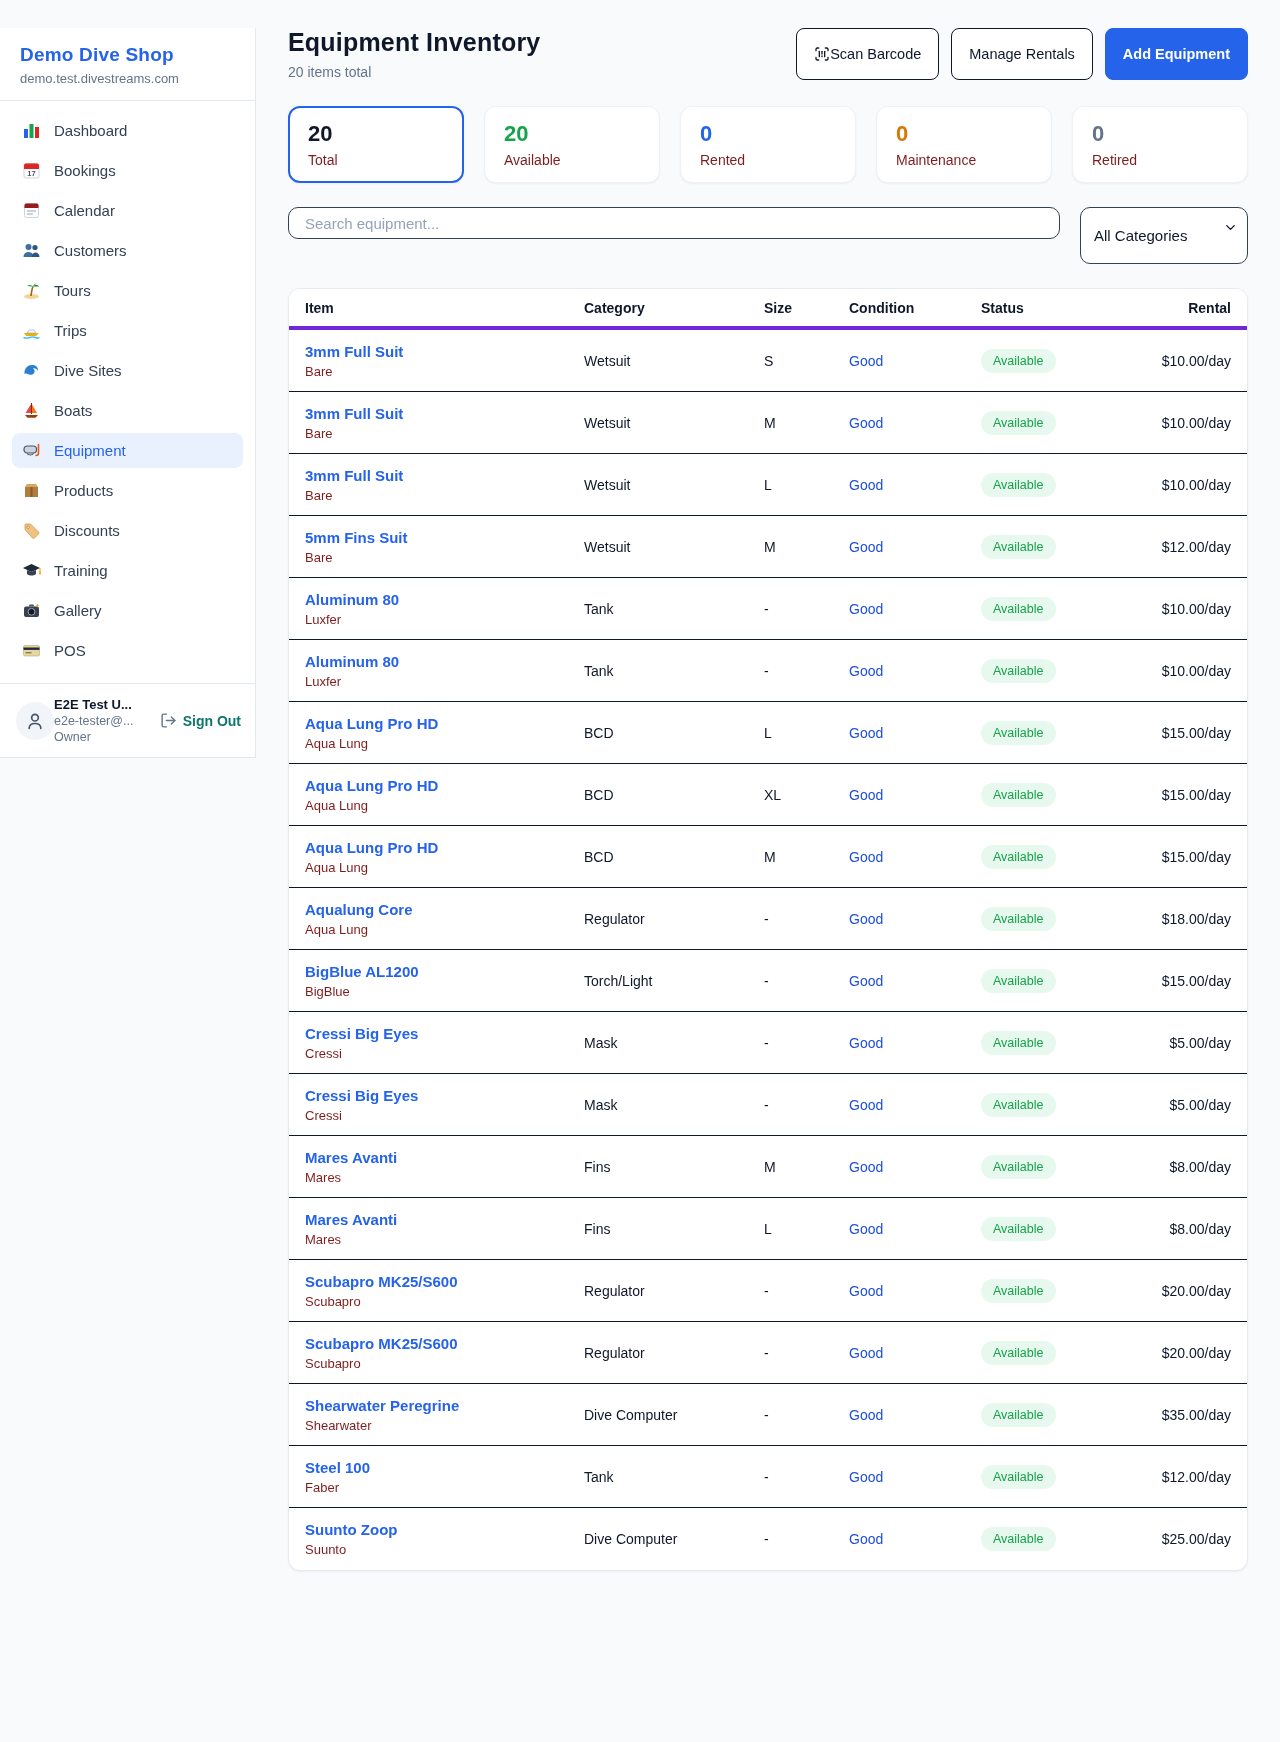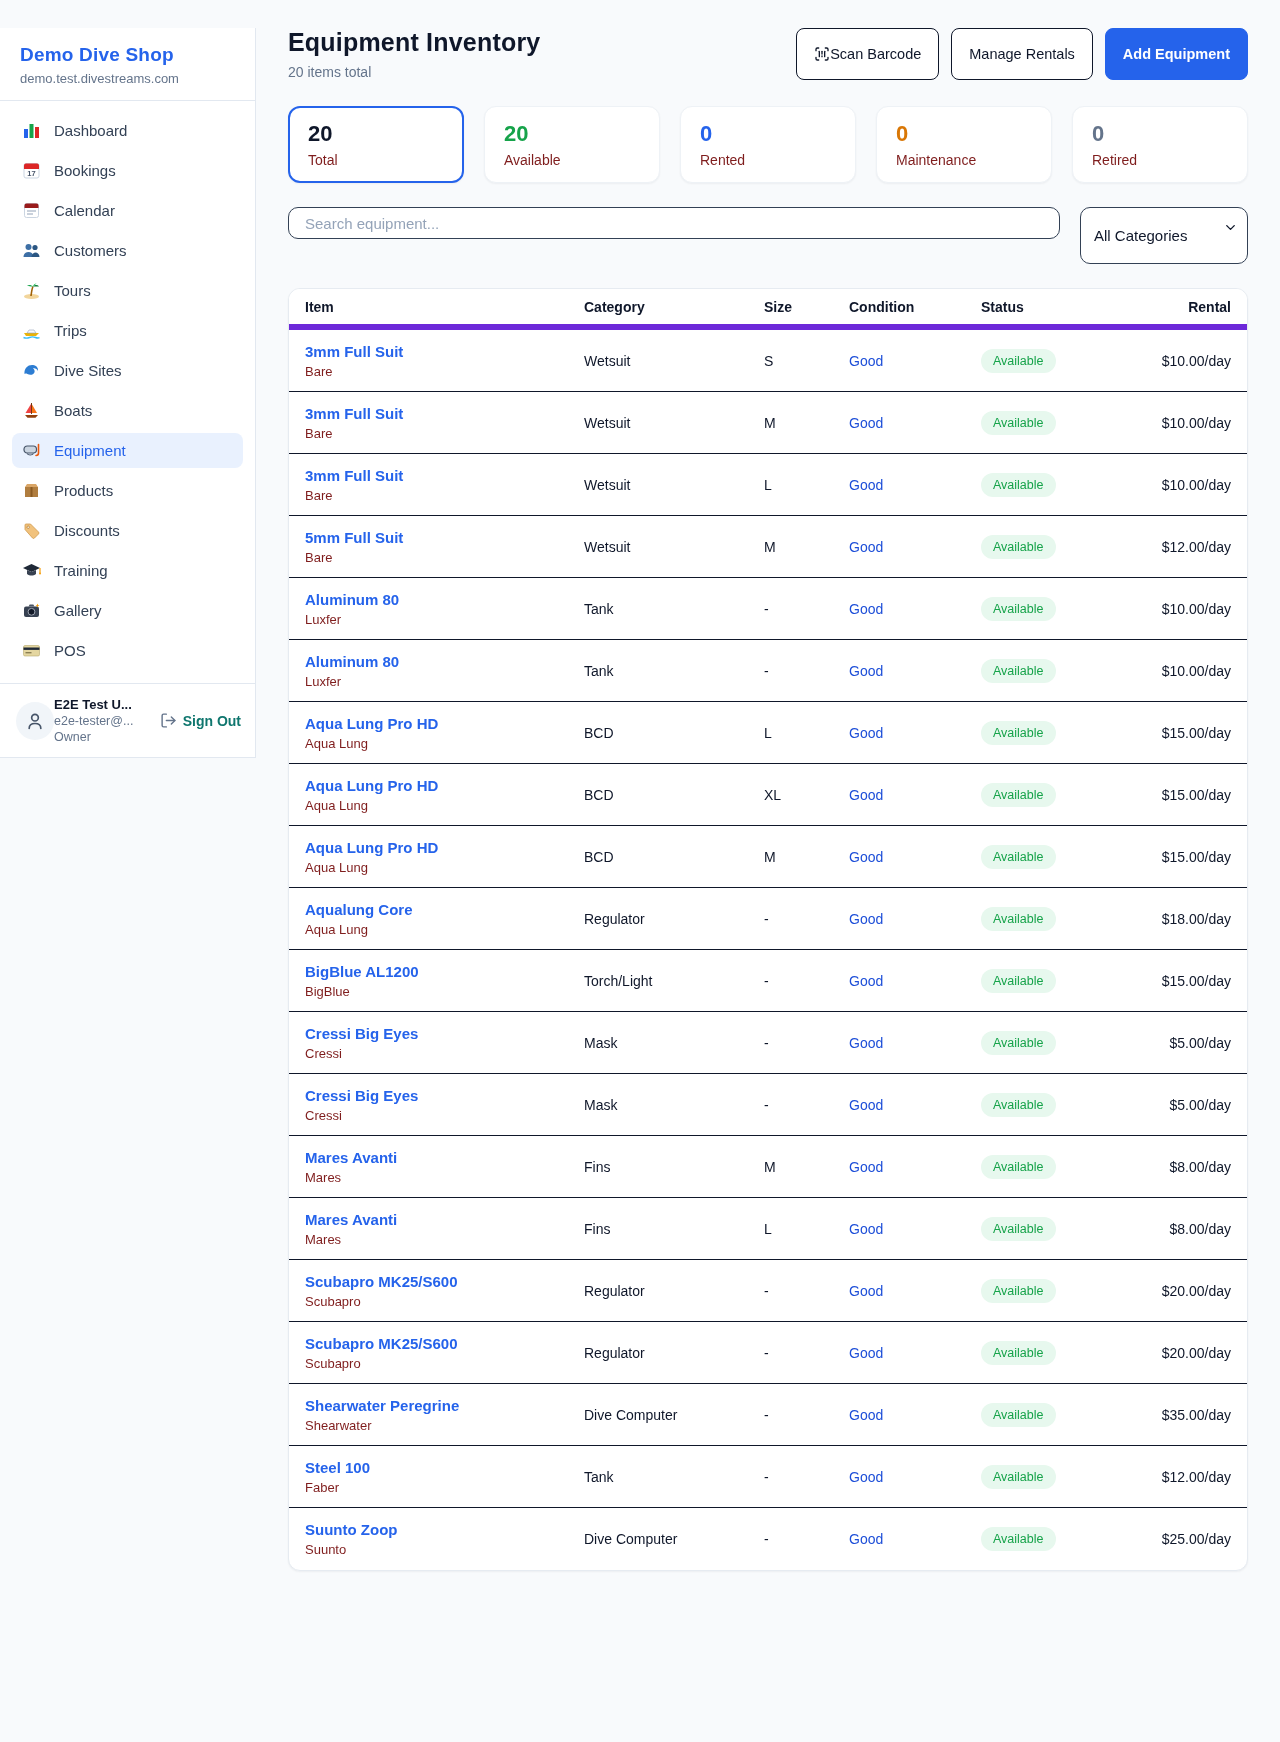--- a/index.html
+++ b/index.html
@@ -86,21 +86,21 @@
   .table-card {
     background: #fff; border-radius: 12px; border: 1px solid #e6ebf1;
     box-shadow: 0 1px 2px rgba(15,23,42,.05); overflow: hidden; margin-bottom: 30px;
   }
   .trow, .thead {
     display: grid;
     grid-template-columns: 279px 180px 85px 132px 150px 1fr;
     align-items: center;
     padding: 0 16px;
   }
-  .thead { height: 41px; border-bottom: 6px solid #6d28d9; background: #fff; }
+  .thead { height: 41px; border-bottom: 4px solid #6d28d9; background: #fff; }
   .th { font-size: 14px; font-weight: bold; color: #0f172a; }
   .th.right, .cell.right { text-align: right; }
   .trow { height: 62px; border-bottom: 1.5px solid #0f172a; }
   .trow:last-child { border-bottom: none; }
   .item-name { font-size: 15px; font-weight: bold; color: #2563eb; text-decoration: none; cursor: pointer; display: inline-block; }
   .item-brand { font-size: 13px; color: #7f1d1d; margin-top: 4px; }
   .cell { font-size: 14px; color: #0f172a; }
   .cell.cond { color: #1d4ed8; }
   .pill {
     display: inline-block; background: #e7f8ee; color: #16a34a;
@@ -378,21 +378,21 @@
         </div>
         <div class="trow">
           <div class="cell"><a class="item-name">3mm Full Suit</a><div class="item-brand">Bare</div></div>
           <div class="cell">Wetsuit</div>
           <div class="cell">L</div>
           <div class="cell cond">Good</div>
           <div class="cell"><span class="pill">Available</span></div>
           <div class="cell right price">$10.00/day</div>
         </div>
         <div class="trow">
-          <div class="cell"><a class="item-name">5mm Full Suit</a><div class="item-brand">Bare</div></div>
+          <div class="cell"><a class="item-name">5mm Fins Suit</a><div class="item-brand">Bare</div></div>
           <div class="cell">Wetsuit</div>
           <div class="cell">M</div>
           <div class="cell cond">Good</div>
           <div class="cell"><span class="pill">Available</span></div>
           <div class="cell right price">$12.00/day</div>
         </div>
         <div class="trow">
           <div class="cell"><a class="item-name">Aluminum 80</a><div class="item-brand">Luxfer</div></div>
           <div class="cell">Tank</div>
           <div class="cell">-</div>

